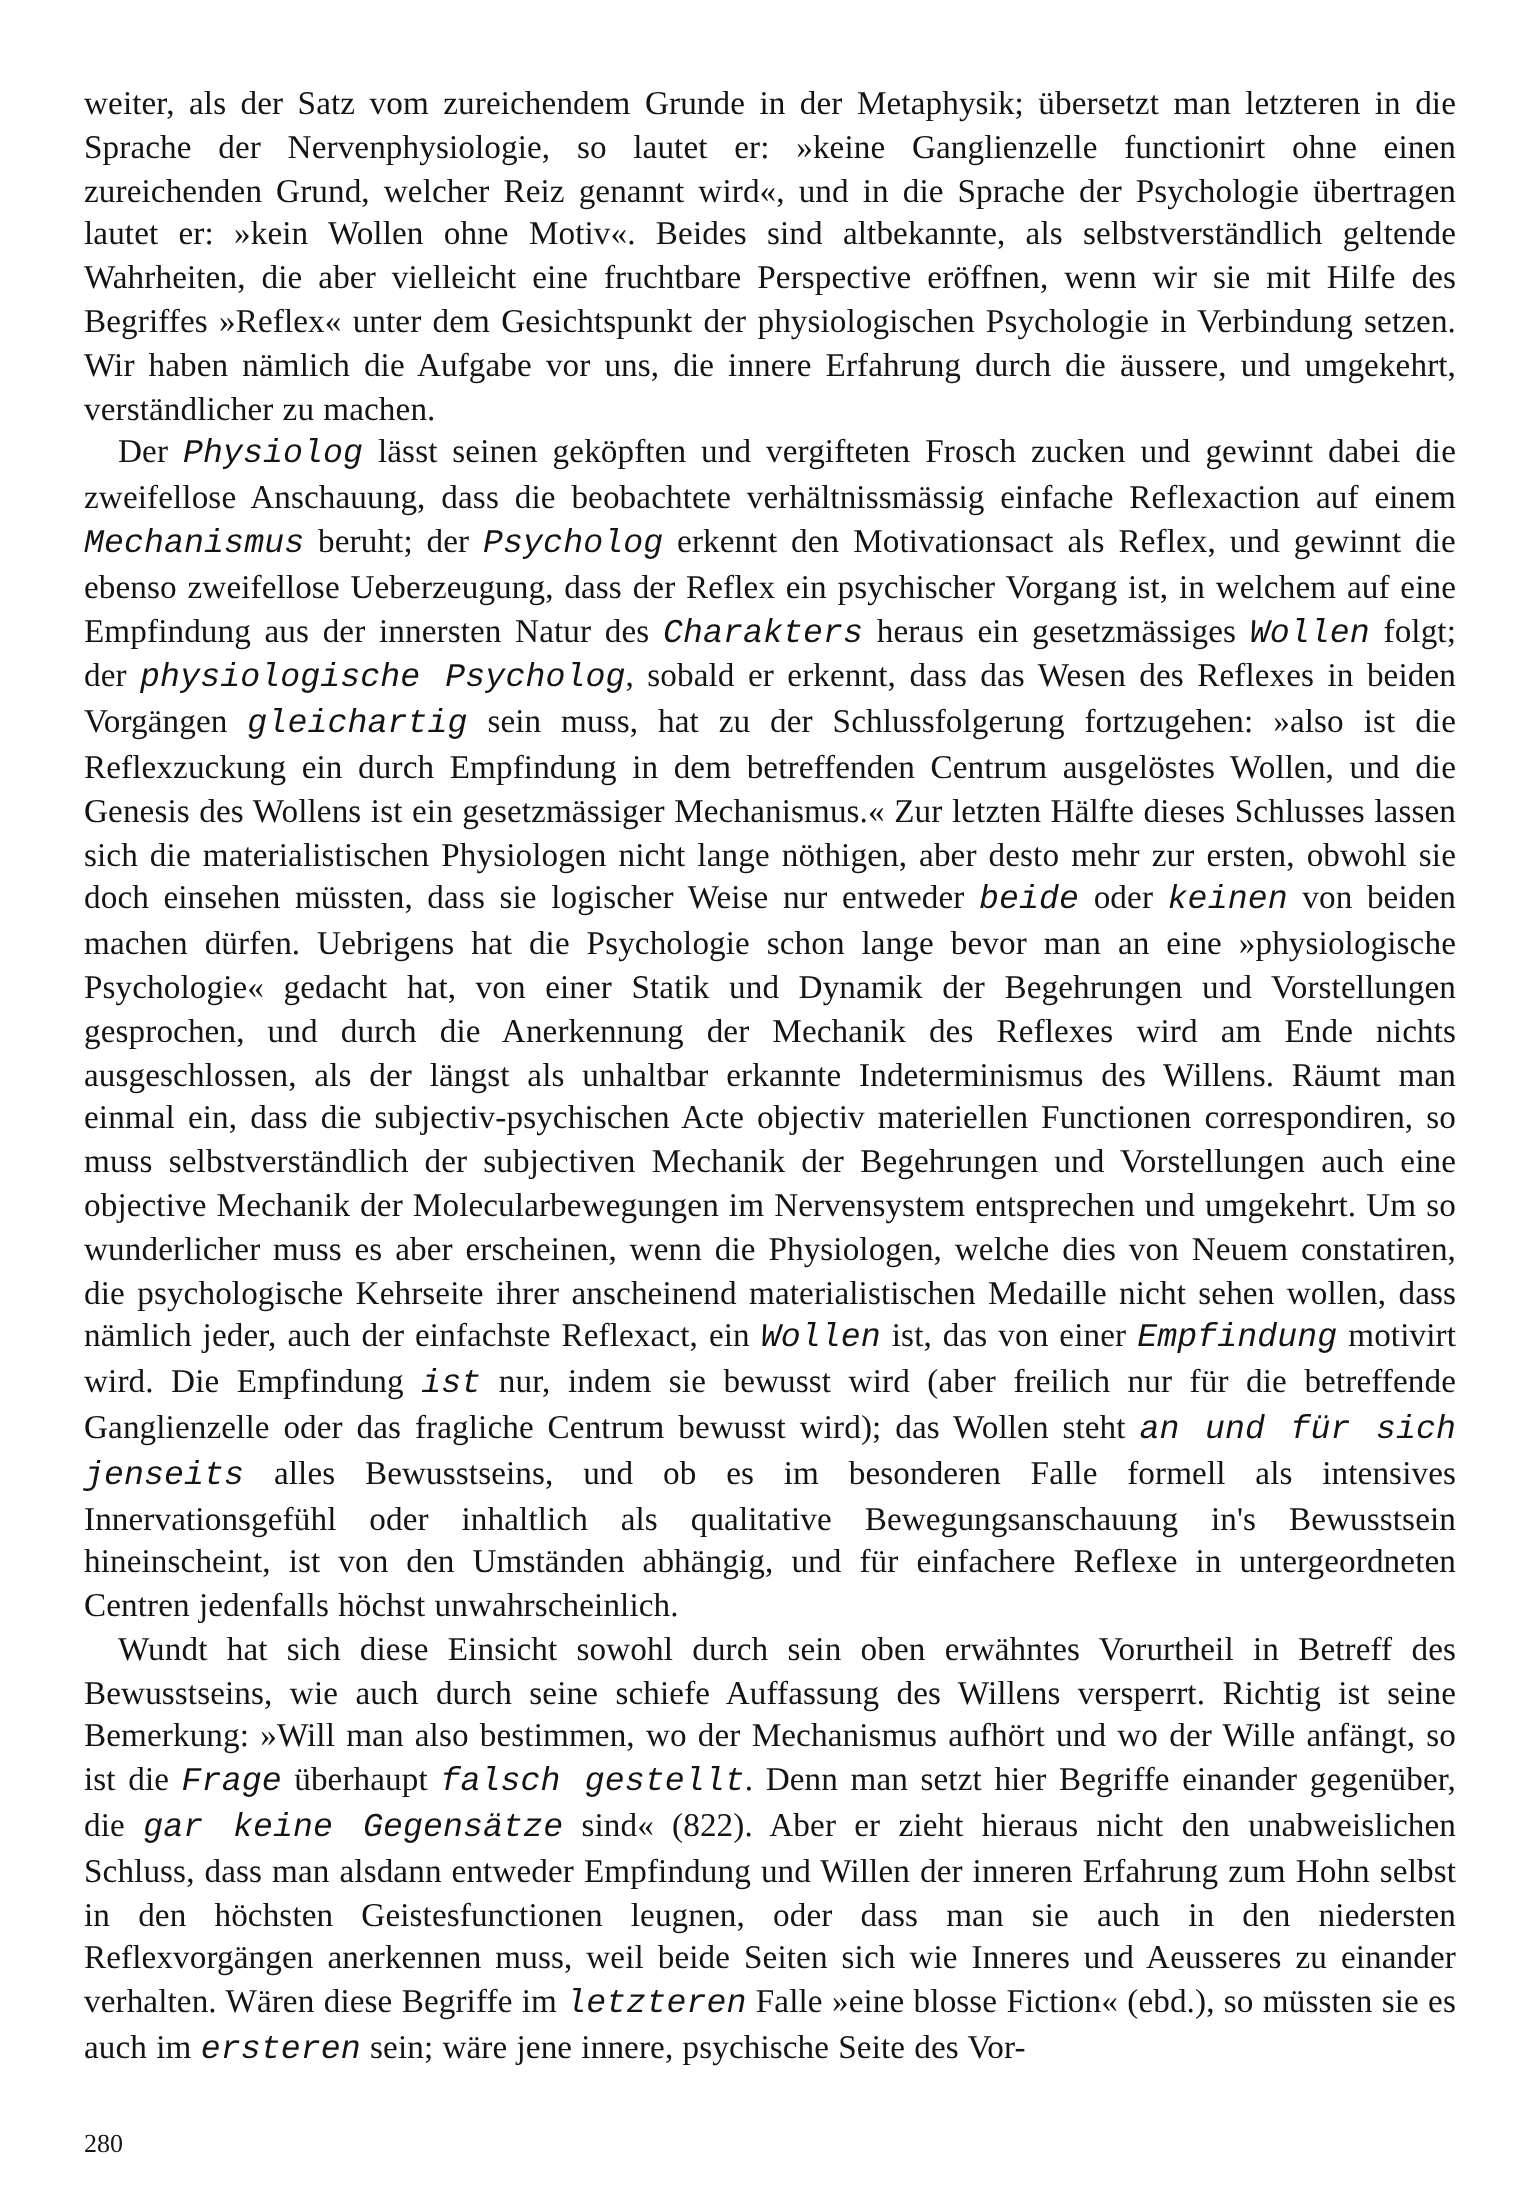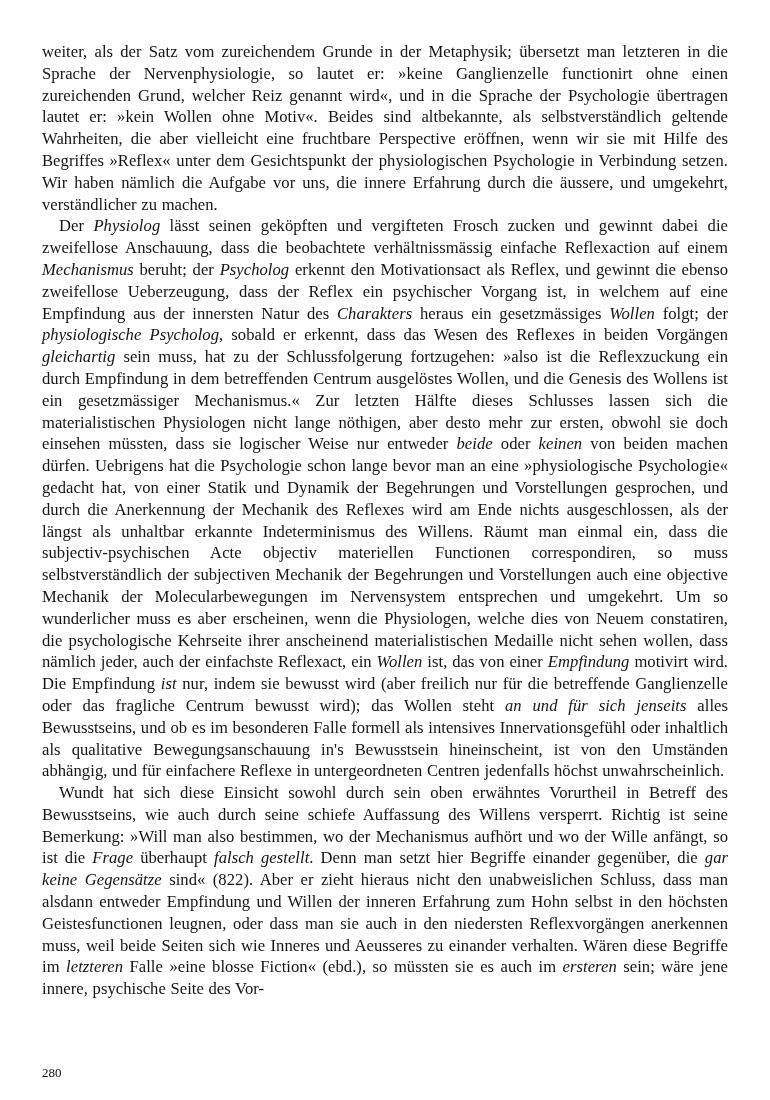--- a/index.html
+++ b/index.html
@@ -32,20 +32,21 @@
     line-height: 21.8px;
     text-align: justify;
     letter-spacing: 0.05px;
     word-spacing: 0.4px;
   }
   .para.indent {
     text-indent: 17px;
   }
   .para em {
     font-style: italic;
+    font-family: Liberation Mono, monospace;
   }
   .footer {
     position: absolute;
     left: 42px;
     top: 1063px;
   }
   .page-number {
     font-size: 13px;
     color: #141414;
   }

